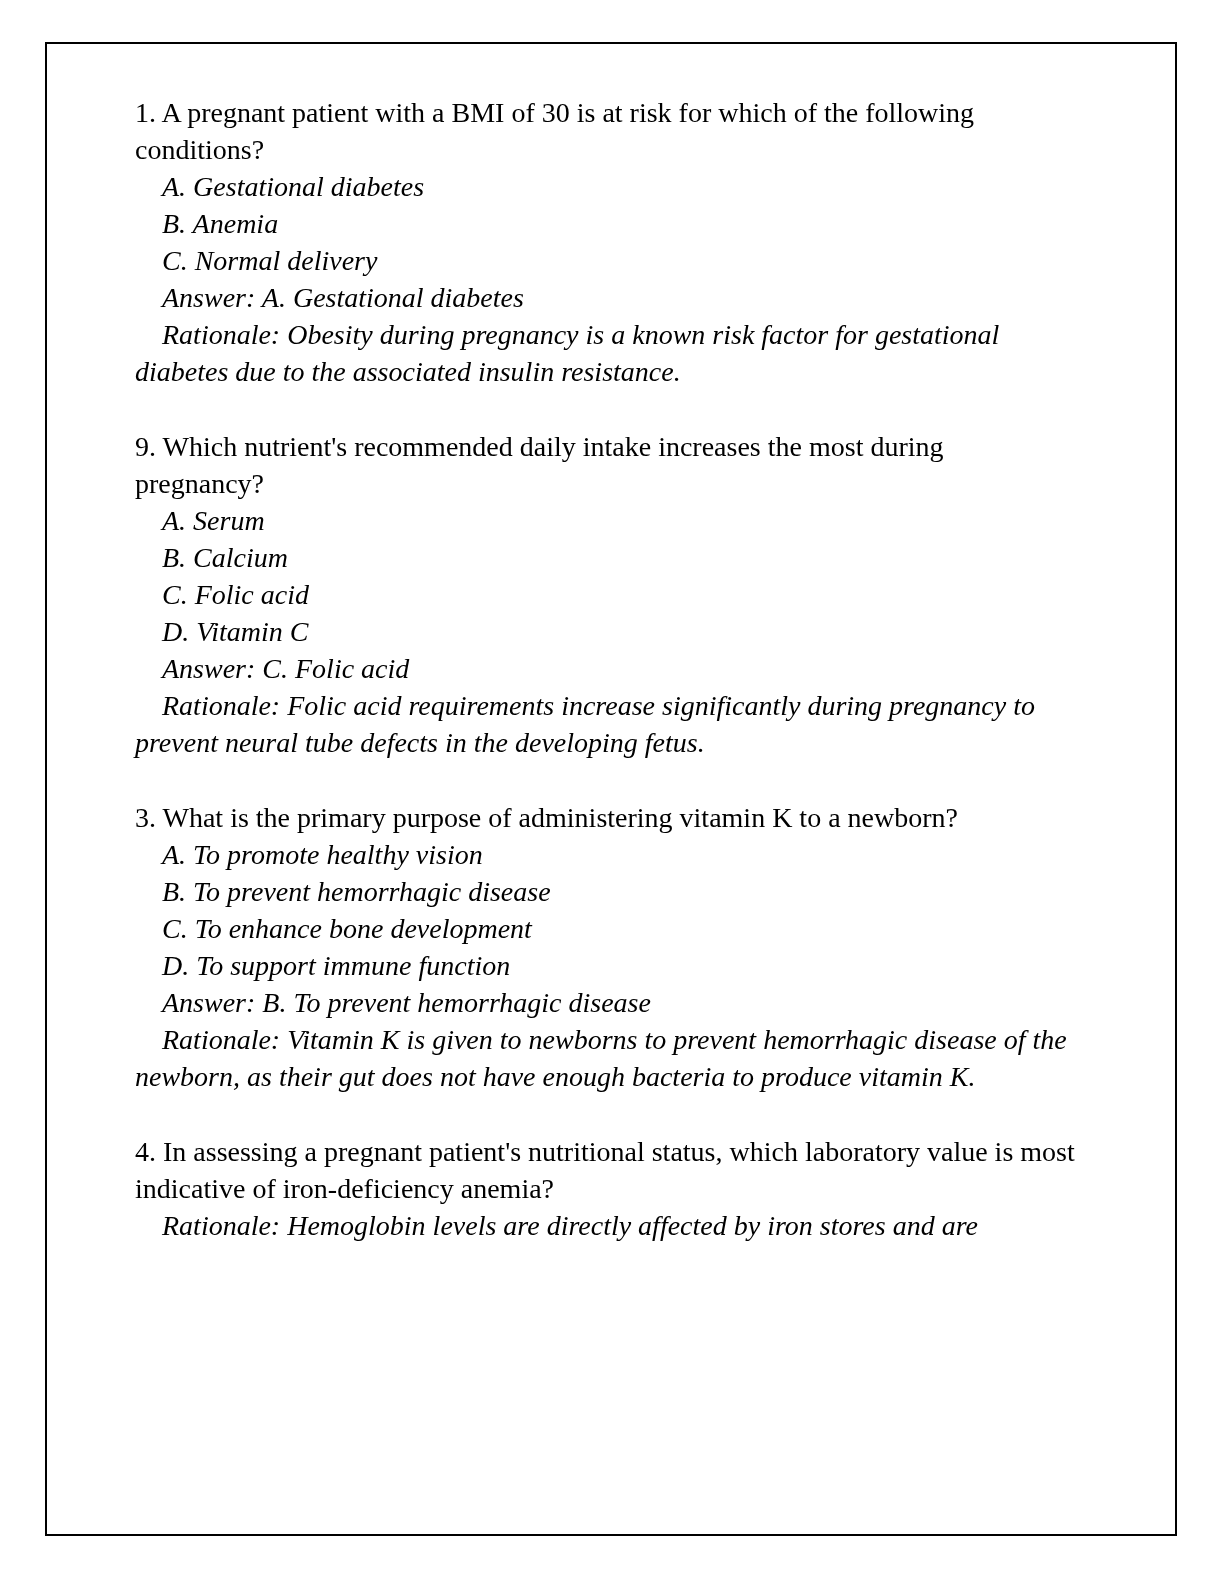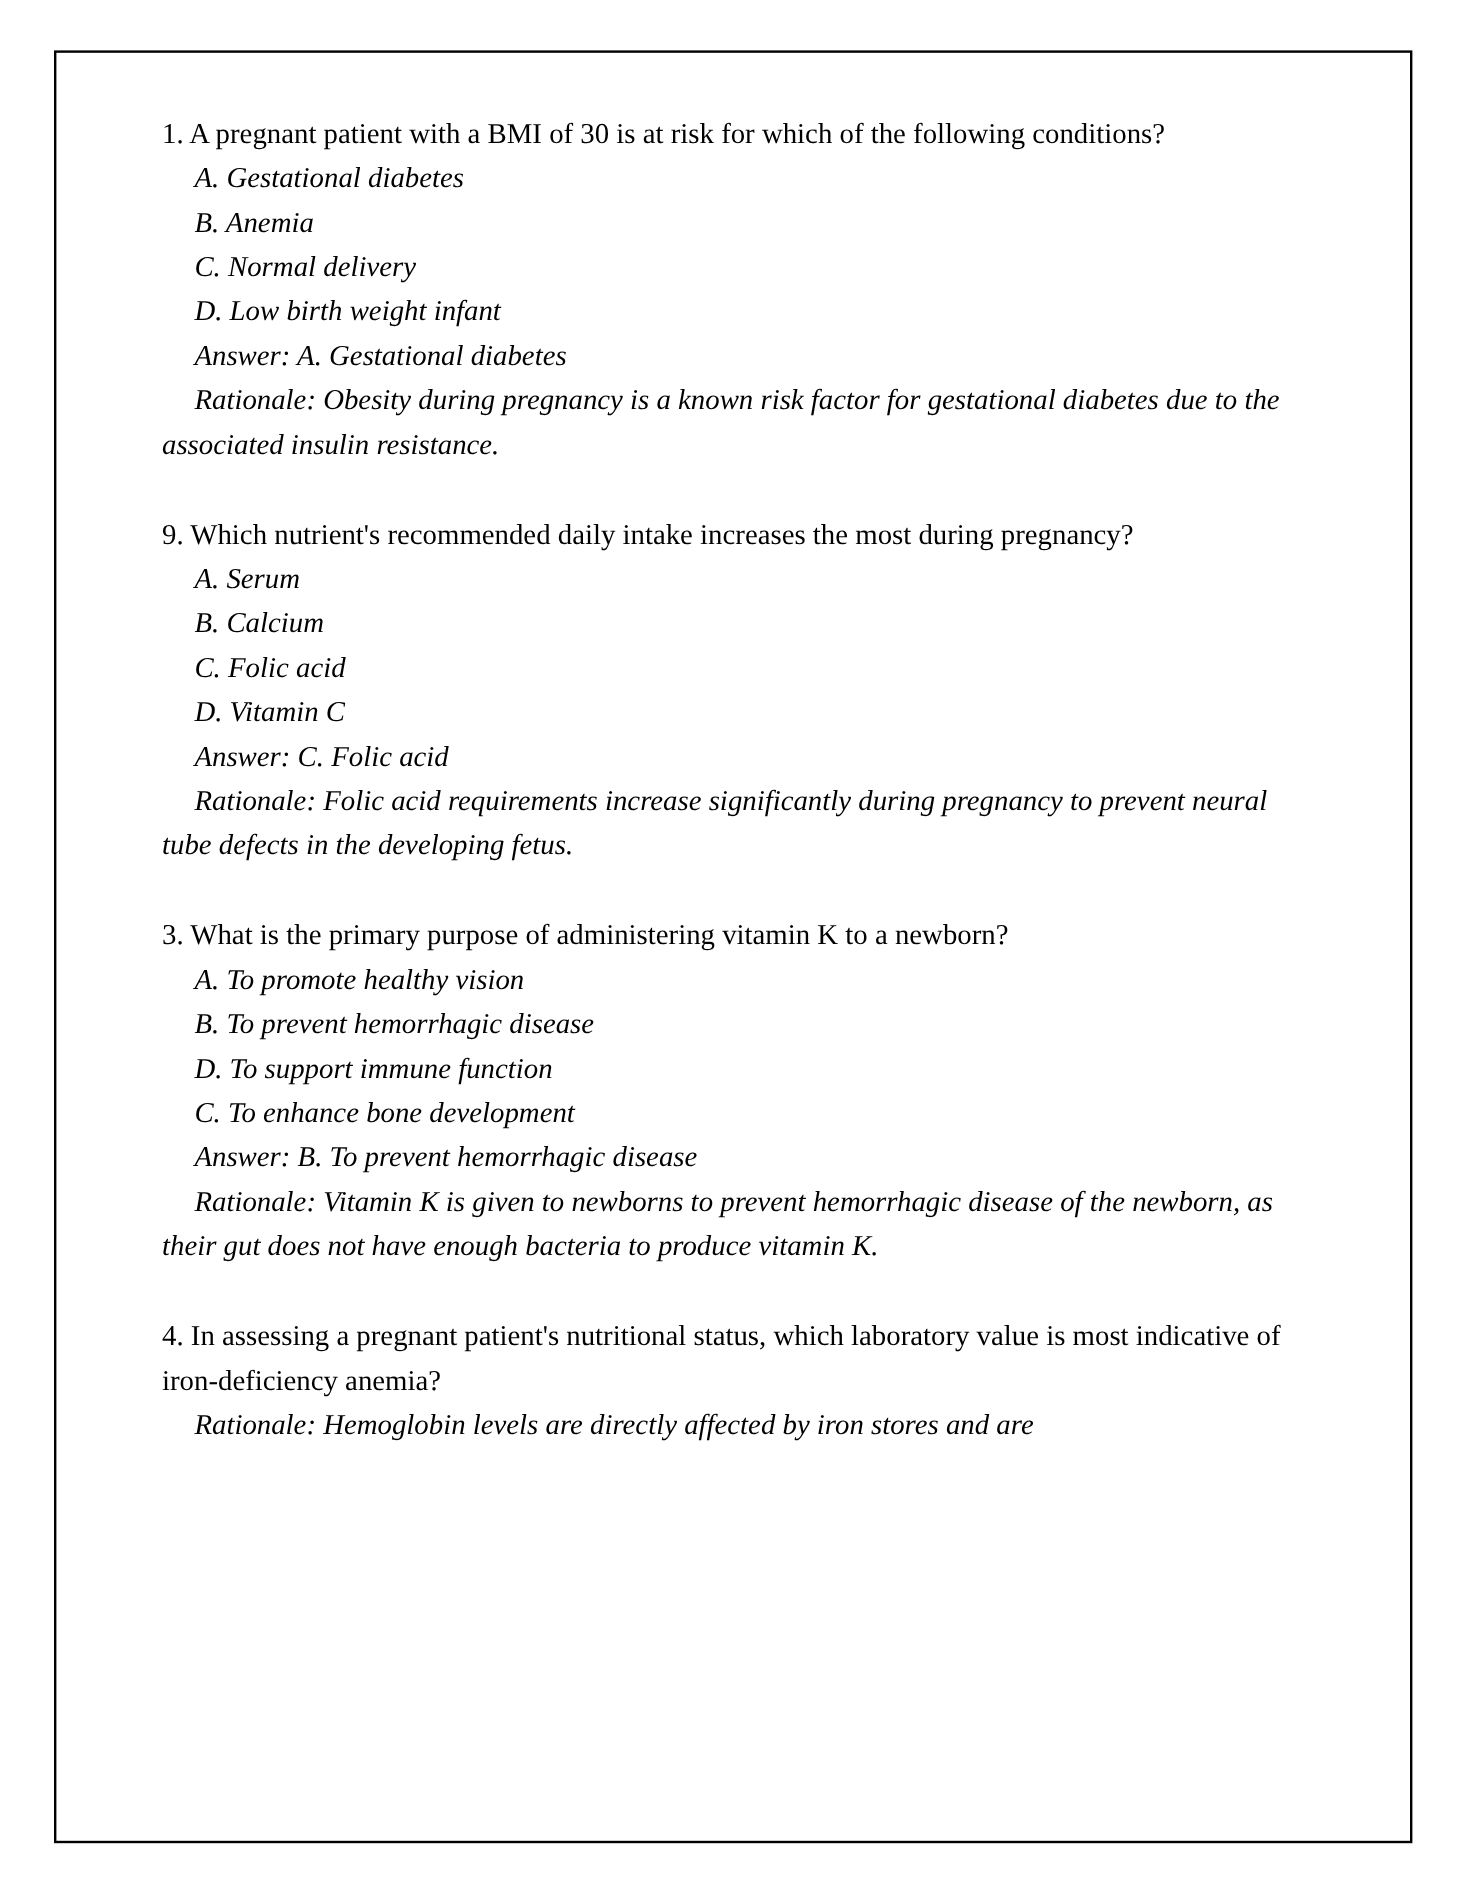--- a/index.html
+++ b/index.html
@@ -23,21 +23,21 @@
     border: 2px solid #000000;
     box-sizing: border-box;
     background: #ffffff;
     overflow: hidden;
   }
   .content {
     position: absolute;
     left: 88px;
     top: 50px;
     width: 942px;
-    font-size: 24px;
+    font-size: 28px;
     line-height: 37px;
   }
   .question-block {
     margin: 0 0 38px 0;
   }
   .question-block:last-child {
     margin-bottom: 0;
   }
   p {
     margin: 0;
@@ -52,21 +52,20 @@
 <body>
 
 <div class="page-border">
   <div class="content">
   <div class="question-block">
     <p>1. A pregnant patient with a BMI of 30 is at risk for which of the following conditions?</p>
     <div>
           <p class="indent">A. Gestational diabetes</p>
           <p class="indent">B. Anemia</p>
           <p class="indent">C. Normal delivery</p>
-          <p class="indent">D. Low birth weight infant</p>
         </div>
     <p class="indent">Answer: A. Gestational diabetes</p>
     <p class="indent">Rationale: Obesity during pregnancy is a known risk factor for gestational diabetes due to the associated insulin resistance.</p>
   </div>
 
   <div class="question-block">
     <p>9. Which nutrient's recommended daily intake increases the most during pregnancy?</p>
     <div>
           <p class="indent">A. Serum</p>
           <p class="indent">B. Calcium</p>
@@ -75,22 +74,22 @@
         </div>
     <p class="indent">Answer: C. Folic acid</p>
     <p class="indent">Rationale: Folic acid requirements increase significantly during pregnancy to prevent neural tube defects in the developing fetus.</p>
   </div>
 
   <div class="question-block">
     <p>3. What is the primary purpose of administering vitamin K to a newborn?</p>
     <div>
           <p class="indent">A. To promote healthy vision</p>
           <p class="indent">B. To prevent hemorrhagic disease</p>
+          <p class="indent">C. To enhance bone development</p>
           <p class="indent">D. To support immune function</p>
-          <p class="indent">C. To enhance bone development</p>
         </div>
     <p class="indent">Answer: B. To prevent hemorrhagic disease</p>
     <p class="indent">Rationale: Vitamin K is given to newborns to prevent hemorrhagic disease of the newborn, as their gut does not have enough bacteria to produce vitamin K.</p>
   </div>
 
   <div class="question-block">
     <p>4. In assessing a pregnant patient's nutritional status, which laboratory value is most indicative of iron-deficiency anemia?</p>
     <p class="indent">Rationale: Hemoglobin levels are directly affected by iron stores and are</p>
   </div>
 </div>

